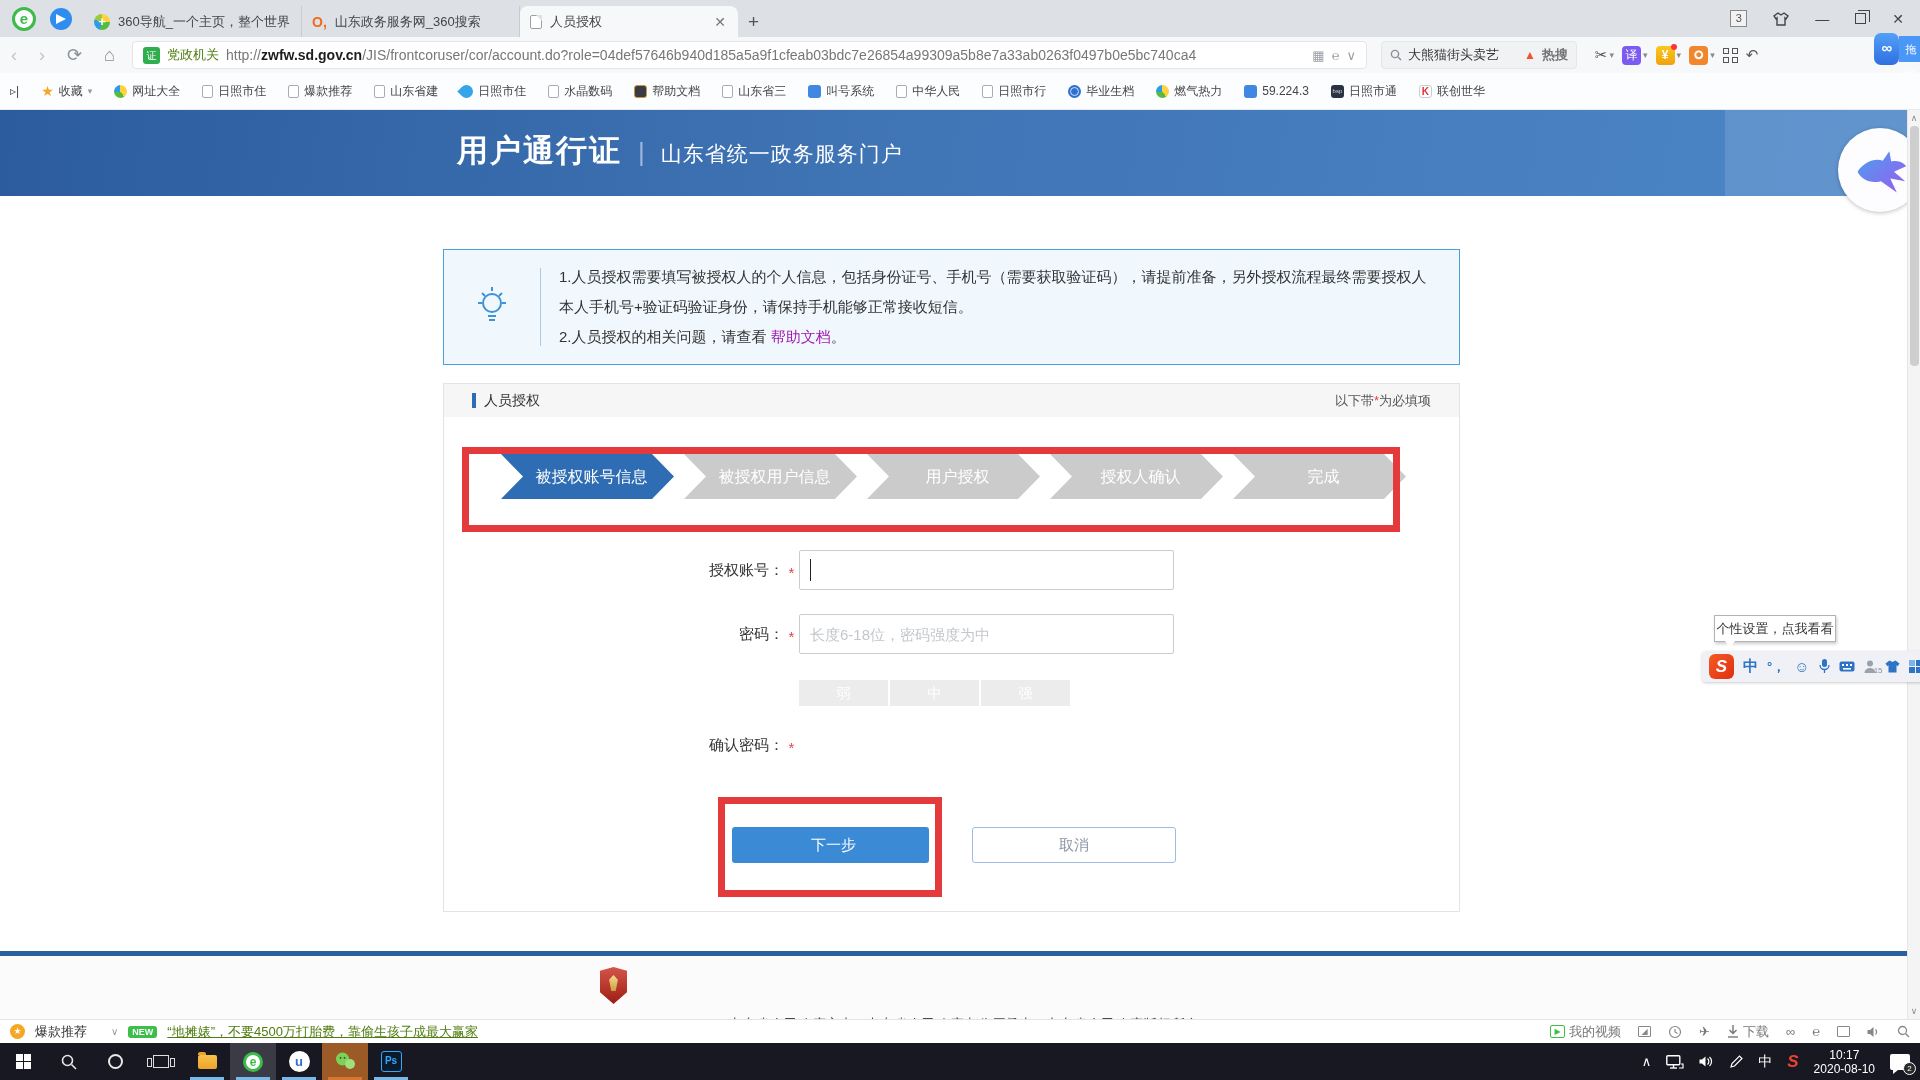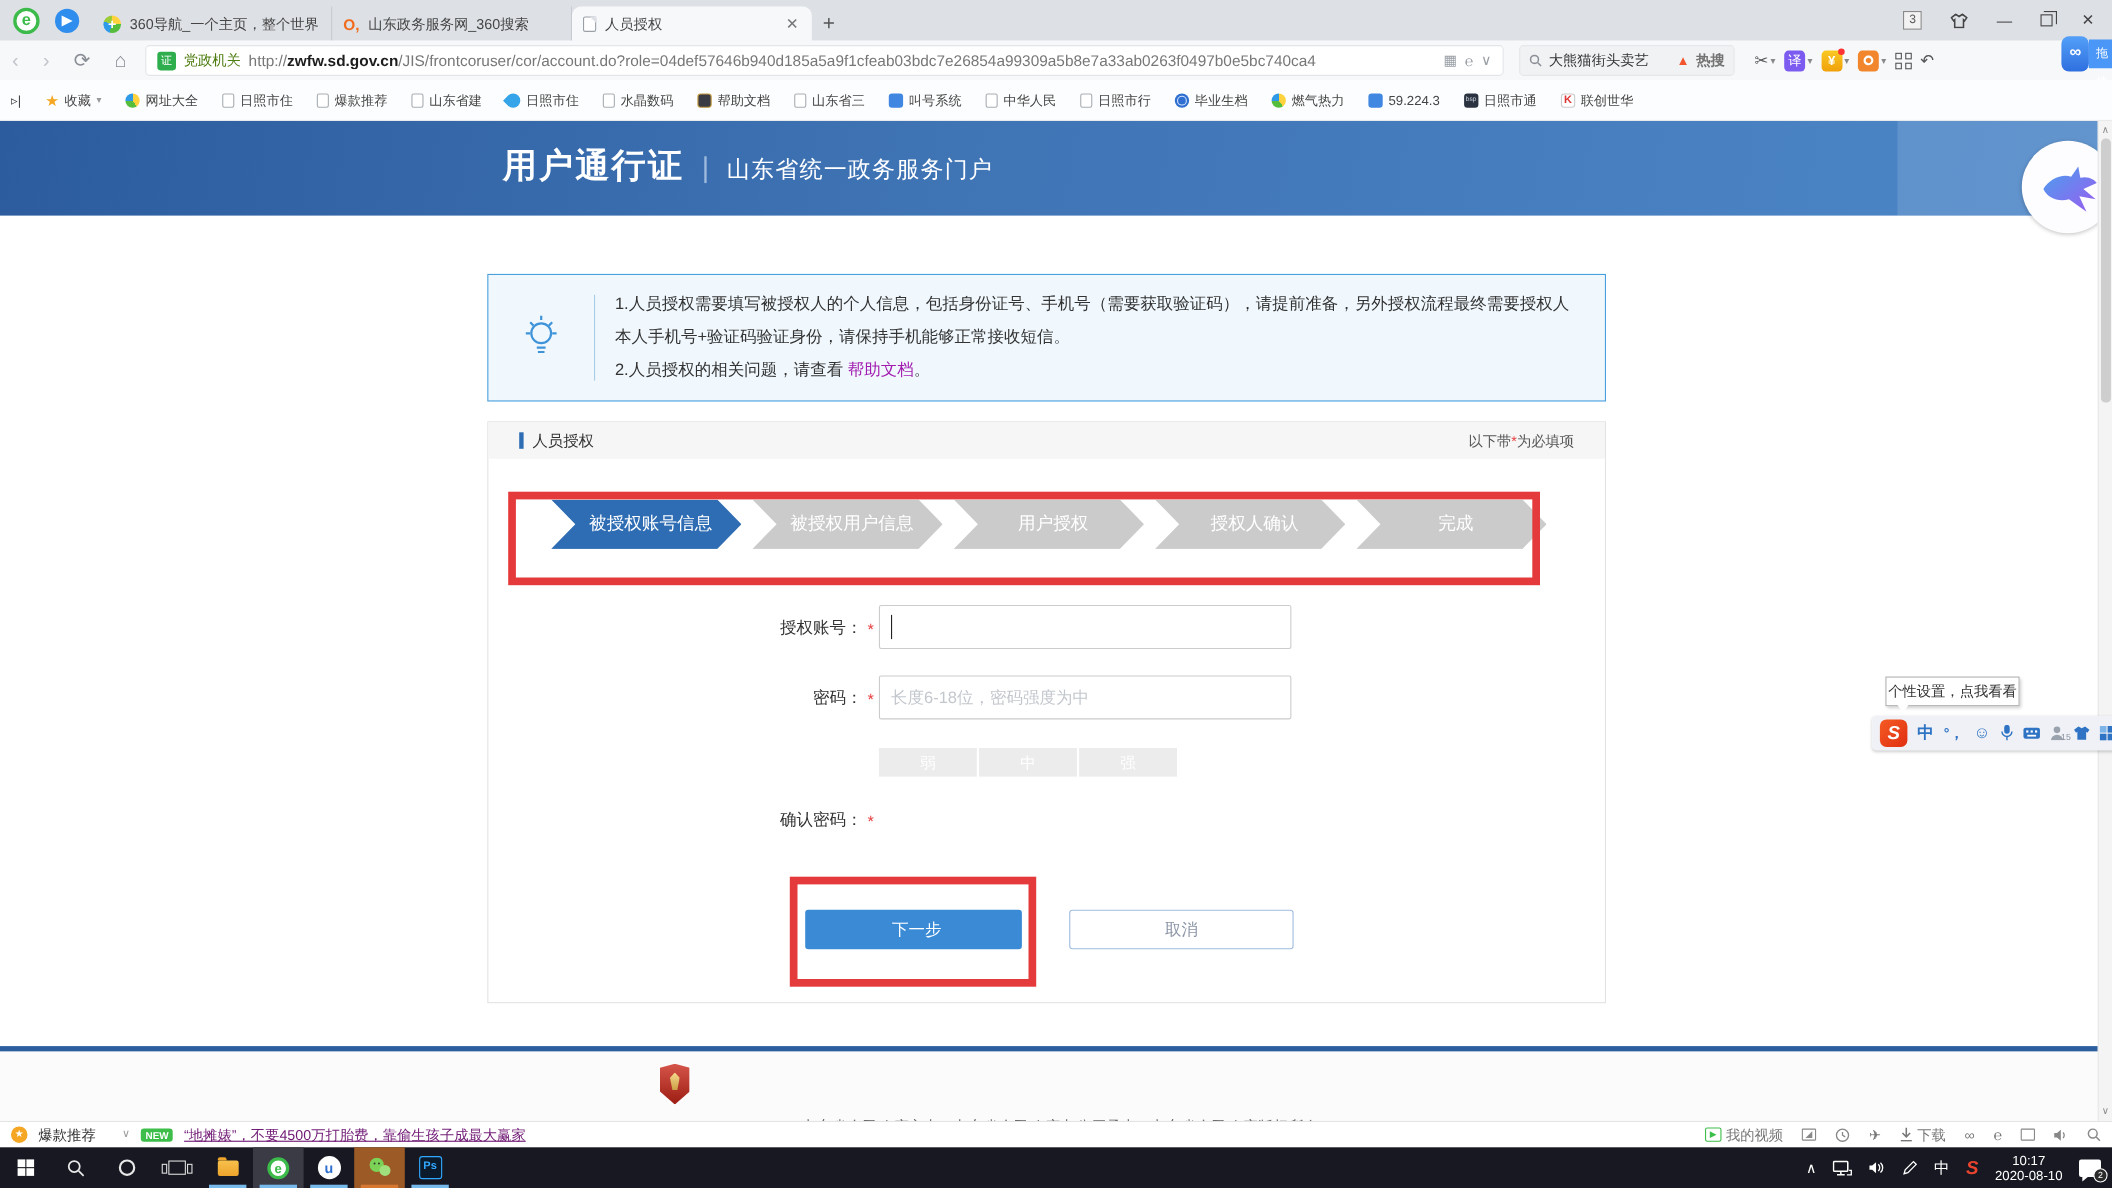--- a/index.html
+++ b/index.html
@@ -163,21 +163,21 @@
   .imegrid{width:14px;height:14px;display:grid;grid-template-columns:6px 6px;grid-template-rows:6px 6px;gap:1px;}
   .imegrid i{background:#2f74c4;}
   .imegrid i:first-child{background:#7db4e8;}
 
   
   .statusbar{position:absolute;left:0;right:0;top:1019px;height:24px;background:#fff;border-top:1px solid #e4e4e4;
              display:flex;align-items:center;padding:0 10px;font-size:13px;color:#333;gap:10px;}
   .medal{width:15px;height:15px;border-radius:50%;background:#f5a623;color:#fff;font-size:9px;text-align:center;line-height:15px;}
   .chev{color:#999;font-size:10px;margin-left:14px;}
   .newbadge{background:#3dbd4a;color:#fff;font-size:9px;font-weight:bold;border-radius:3px;padding:1px 4px;}
-  .newslink{text-decoration:underline;color:#701a75;}
+  .newslink{text-decoration:underline;color:#4d7c0f;}
   .sb-right{margin-left:auto;display:flex;align-items:center;gap:17px;color:#666;font-size:13px;}
   .sb-ic{color:#777;font-size:13px;display:flex;align-items:center;gap:4px;}
   .playic{width:15px;height:13px;border:1px solid #3dbd4a;border-radius:2px;color:#3dbd4a;font-size:8px;line-height:11px;text-align:center;}
   .boxic{width:13px;height:11px;border:1px solid #888;border-radius:1px;font-size:8px;line-height:9px;text-align:center;color:#888;}
 
   
   .taskbar{position:absolute;left:0;right:0;top:1043px;height:37px;background:#171821;display:flex;align-items:stretch;color:#fff;}
   .tcell{width:46px;display:flex;align-items:center;justify-content:center;position:relative;}
   .tcell.hl{background:#3a3b45;}
   .tcell.wx{background:#9c5a27;}

